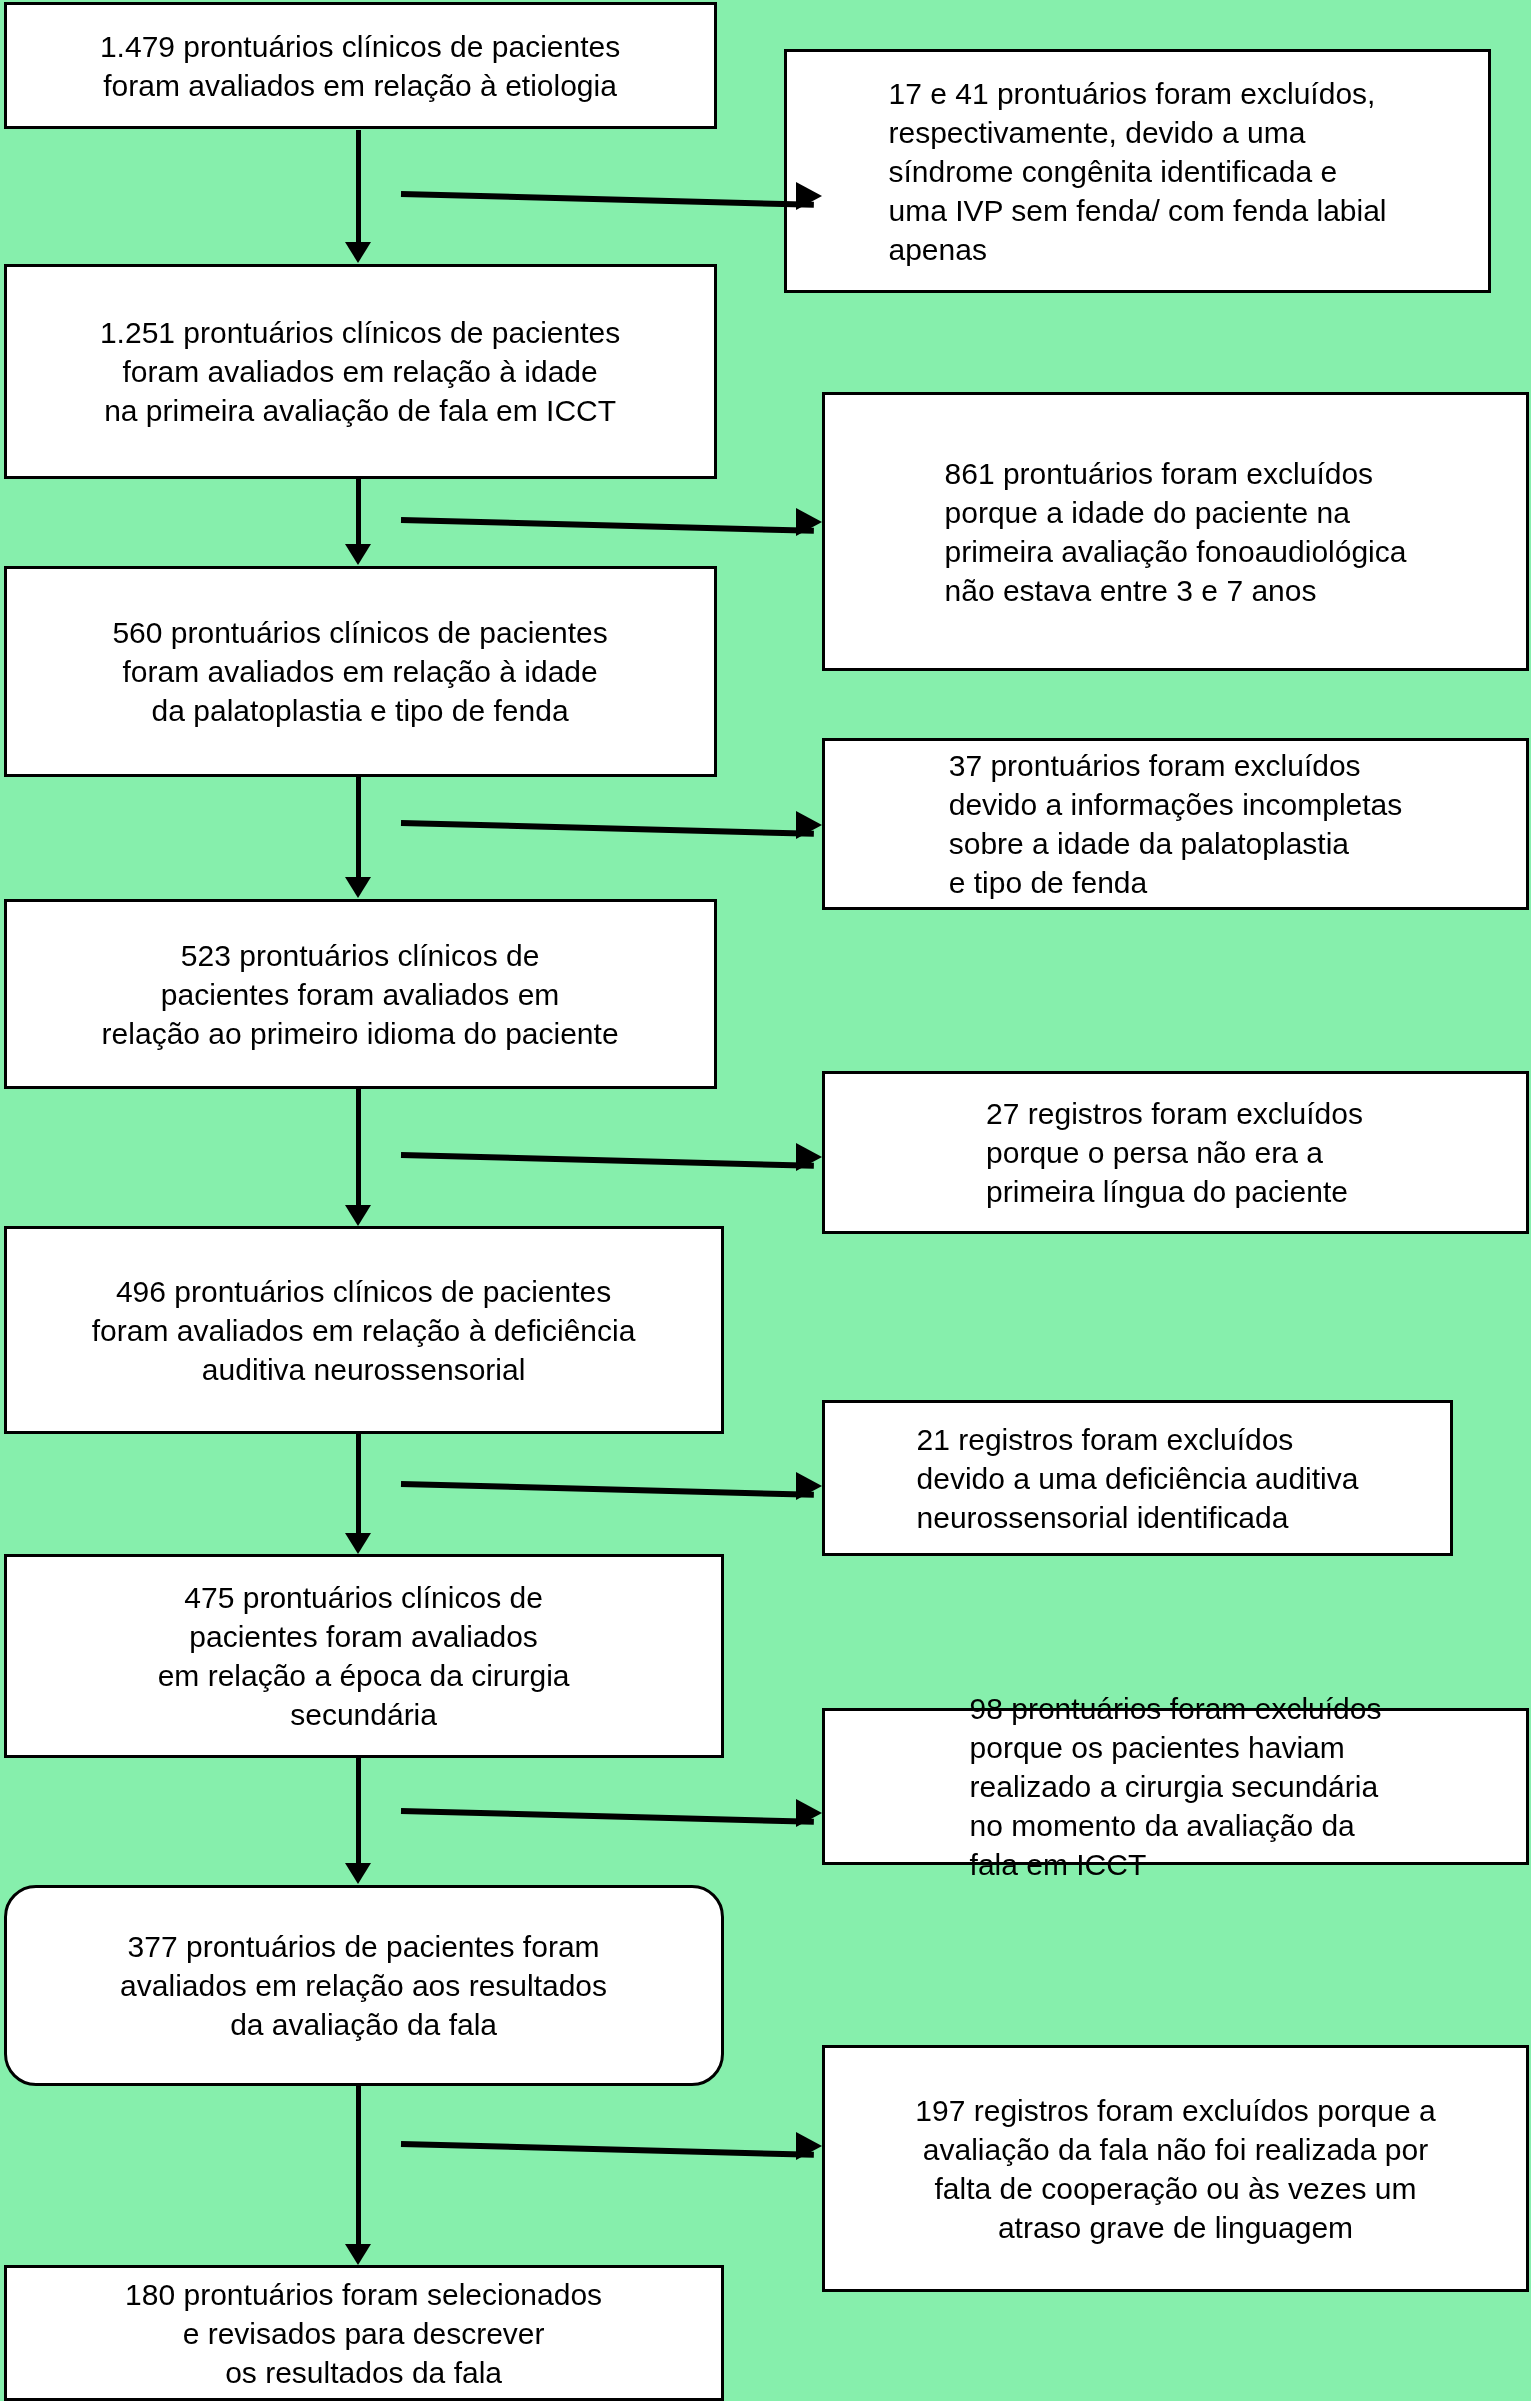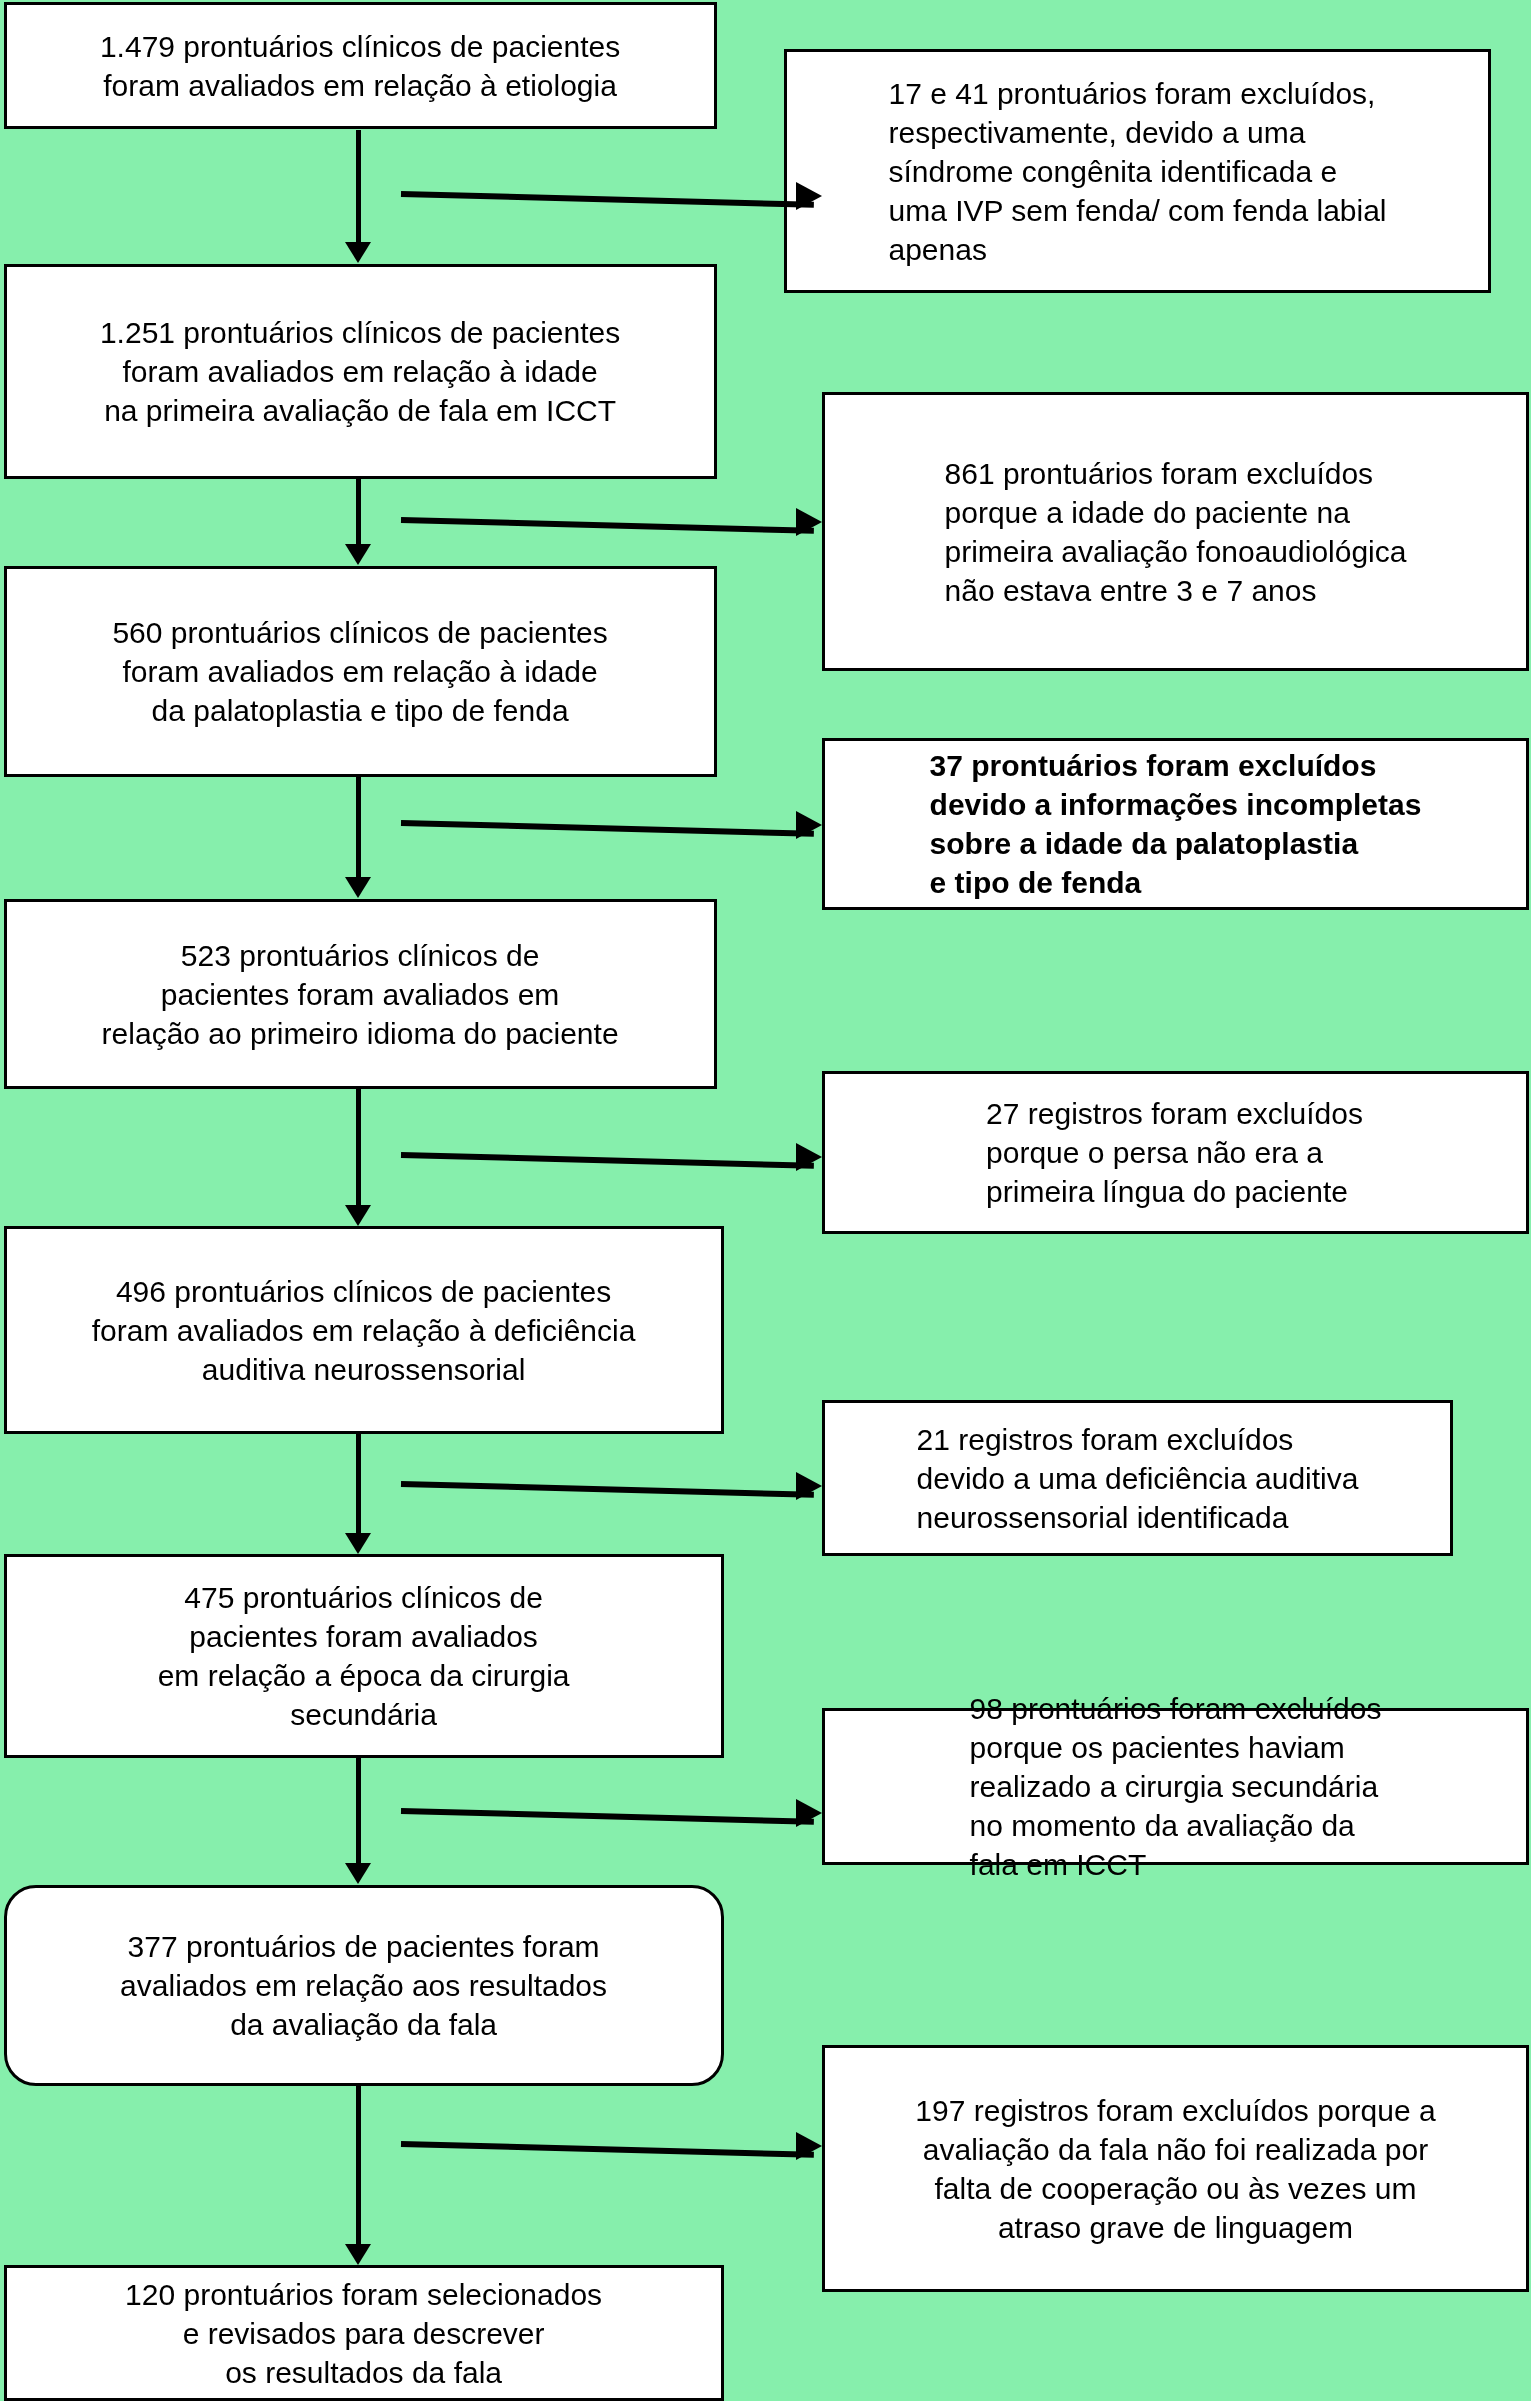--- a/index.html
+++ b/index.html
@@ -119,41 +119,41 @@
 secundária</span>
   </div>
 
   <div class="node center" style="left:3.6px; top:1885px; width:720px; height:201px;border-radius:32px;">
     <span class="txt">377 prontuários de pacientes foram
 avaliados em relação aos resultados
 da avaliação da fala</span>
   </div>
 
   <div class="node center" style="left:3.6px; top:2265px; width:720px; height:136px;">
-    <span class="txt">120 prontuários foram selecionados
+    <span class="txt">180 prontuários foram selecionados
 e revisados para descrever
 os resultados da fala</span>
   </div>
 
   <div class="node left" style="left:784px; top:49px; width:707px; height:244px;">
     <span class="txt">17 e 41 prontuários foram excluídos,
 respectivamente, devido a uma
 síndrome congênita identificada e
 uma IVP sem fenda/ com fenda labial
 apenas</span>
   </div>
 
   <div class="node left" style="left:822px; top:392px; width:707px; height:279px;">
     <span class="txt">861 prontuários foram excluídos
 porque a idade do paciente na
 primeira avaliação fonoaudiológica
 não estava entre 3 e 7 anos</span>
   </div>
 
-  <div class="node left" style="left:822px; top:738px; width:707px; height:172px;font-weight:bold;">
+  <div class="node left" style="left:822px; top:738px; width:707px; height:172px;">
     <span class="txt">37 prontuários foram excluídos
 devido a informações incompletas
 sobre a idade da palatoplastia
 e tipo de fenda</span>
   </div>
 
   <div class="node left" style="left:822px; top:1071px; width:707px; height:163px;padding-left:11px;">
     <span class="txt">27 registros foram excluídos
 porque o persa não era a
 primeira língua do paciente</span>

